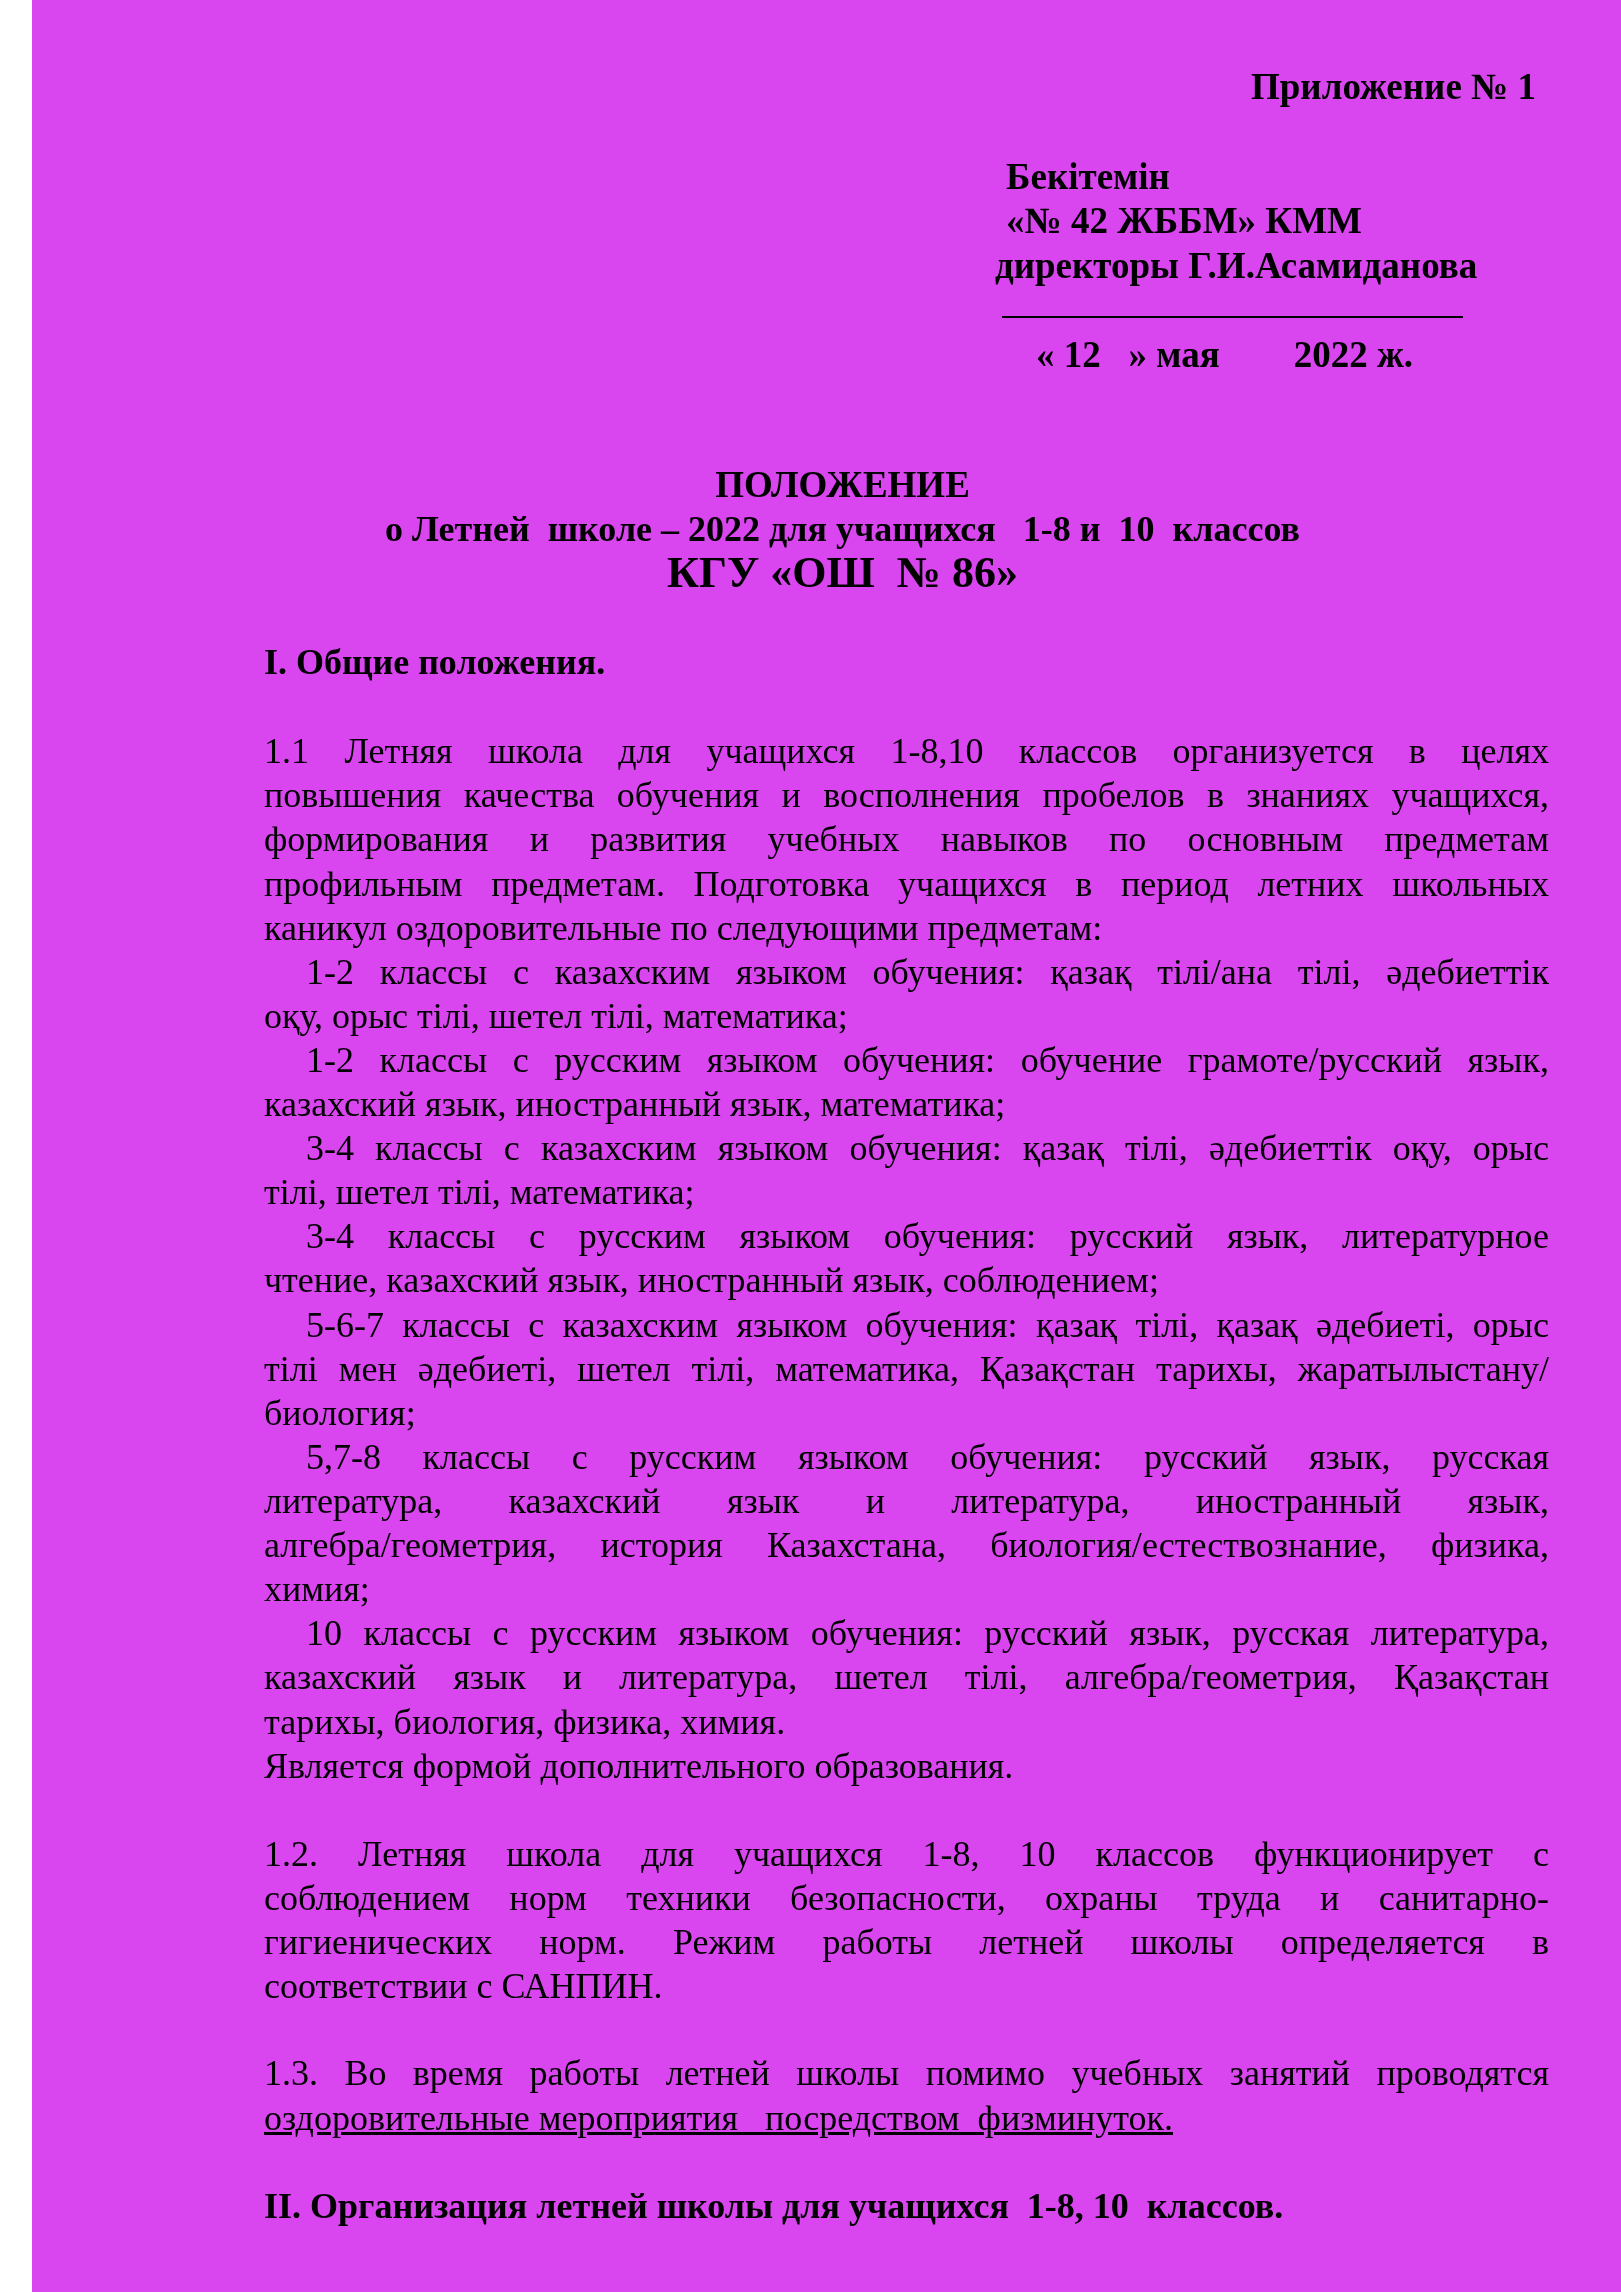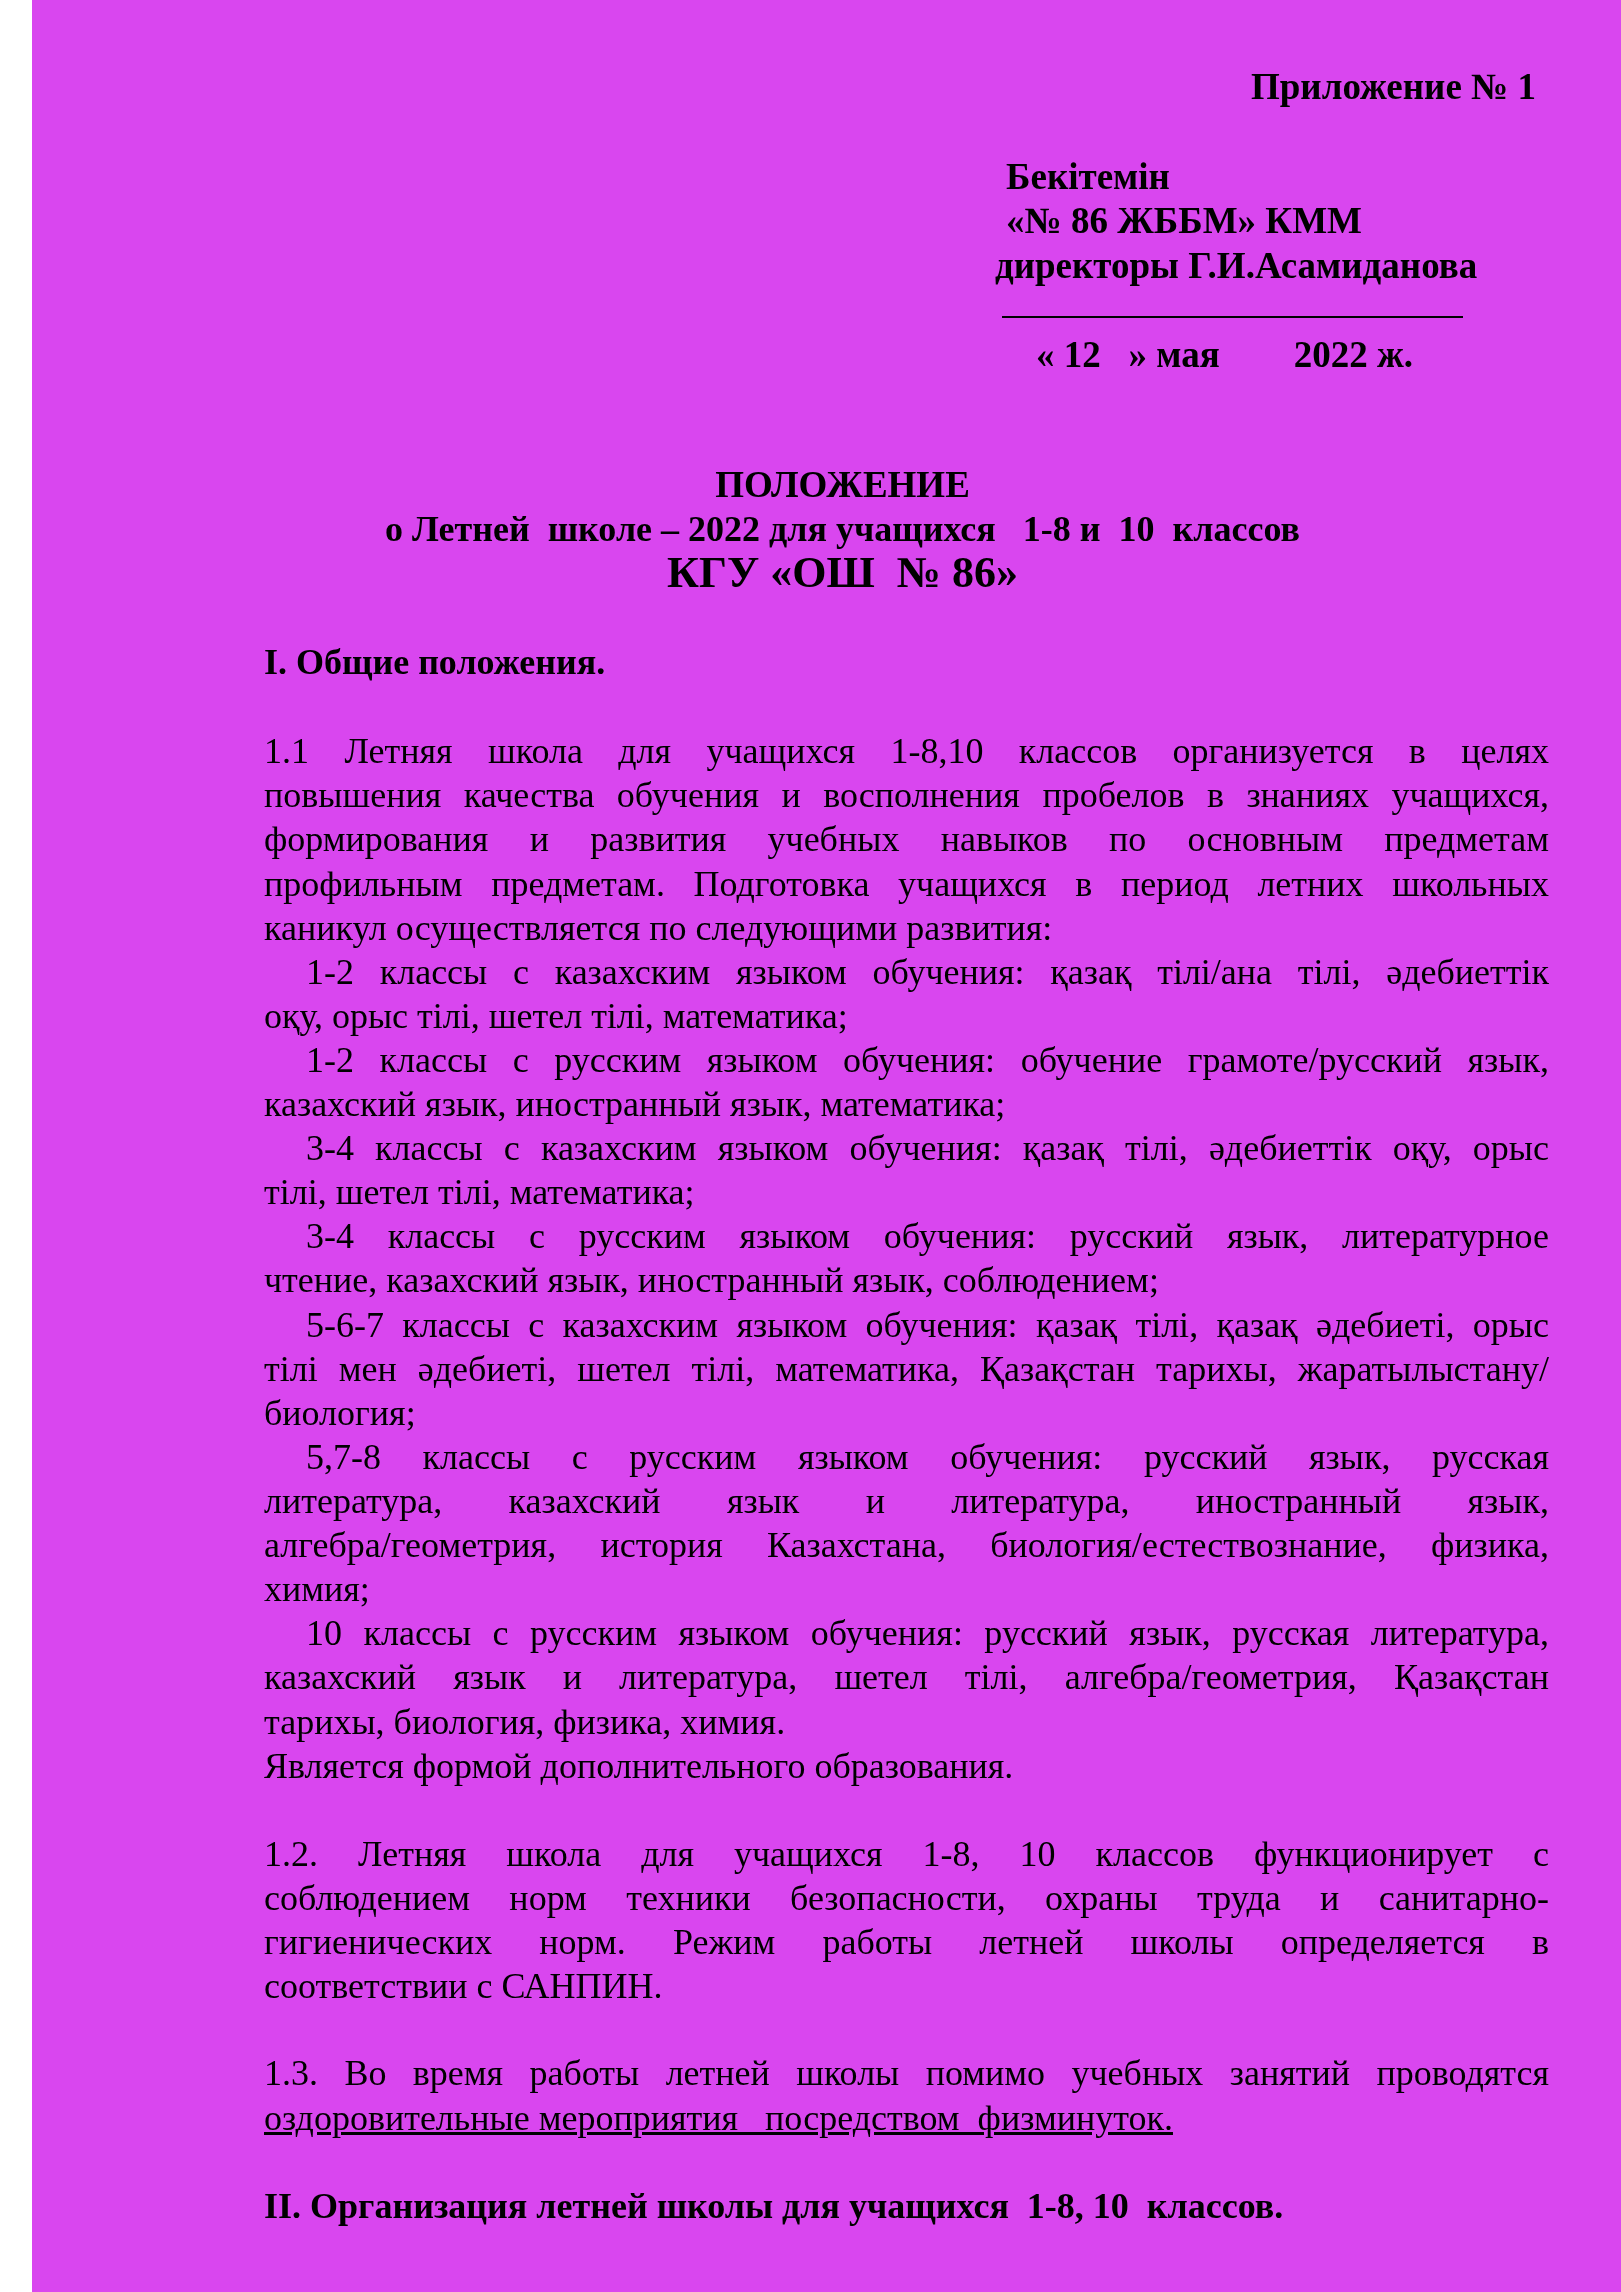--- a/index.html
+++ b/index.html
@@ -15,36 +15,36 @@
   .sigline { position: absolute; left: 970px; top: 316px; width: 461px; border-top: 2.9px solid #000; }
 </style>
 </head>
 <body>
 
 <div class="page">
 
   <div class="ln b" style="left:1219px; top:65px; font-size:37px;">Приложение № 1</div>
 
   <div class="ln b" style="left:974px; top:155px; font-size:37px;">Бекітемін</div>
-  <div class="ln b" style="left:974px; top:199px; font-size:37px;">«№ 86 ЖББМ» КММ</div>
+  <div class="ln b" style="left:974px; top:199px; font-size:37px;">«№ 42 ЖББМ» КММ</div>
   <div class="ln b" style="left:963px; top:244px; font-size:37px;">директоры Г.И.Асамиданова</div>
   <div class="sigline"></div>
   <div class="ln b" style="left:1004px; top:333px; font-size:37px; white-space:pre;">« 12   » мая        2022 ж.</div>
 
   <div class="ln b center" style="top:463px; font-size:37px;">ПОЛОЖЕНИЕ</div>
   <div class="ln b center" style="top:508px; font-size:36px; white-space:pre;">о Летней  школе – 2022 для учащихся   1-8 и  10  классов</div>
   <div class="ln b center" style="top:551px; font-size:44px; white-space:pre;">КГУ «ОШ  № 86»</div>
 
   <div class="ln b" style="left:232px; top:641px; font-size:36px;">I. Общие положения.</div>
 
   <div class="ln body-ln just" style="top:730px;">1.1 Летняя  школа для учащихся 1-8,10 классов организуется  в целях</div>
   <div class="ln body-ln just" style="top:774px;">повышения качества обучения и восполнения пробелов в знаниях учащихся,</div>
   <div class="ln body-ln just" style="top:818px;">формирования  и развития  учебных навыков по  основным предметам</div>
   <div class="ln body-ln just" style="top:863px;">профильным предметам.  Подготовка учащихся в период летних школьных</div>
-  <div class="ln body-ln" style="top:907px;">каникул  осуществляется  по следующими развития:</div>
+  <div class="ln body-ln" style="top:907px;">каникул  оздоровительные  по следующими предметам:</div>
 
   <div class="ln body-ln just ind" style="top:951px;">1-2 классы с казахским языком обучения: қазақ тілі/ана тілі, әдебиеттік</div>
   <div class="ln body-ln" style="top:995px;">оқу, орыс тілі, шетел тілі, математика;</div>
 
   <div class="ln body-ln just ind" style="top:1039px;">1-2 классы с русским языком обучения: обучение грамоте/русский язык,</div>
   <div class="ln body-ln" style="top:1083px;">казахский язык, иностранный язык, математика;</div>
 
   <div class="ln body-ln just ind" style="top:1127px;">3-4 классы с казахским языком обучения: қазақ тілі, әдебиеттік оқу, орыс</div>
   <div class="ln body-ln" style="top:1171px;">тілі, шетел тілі, математика;</div>
 

